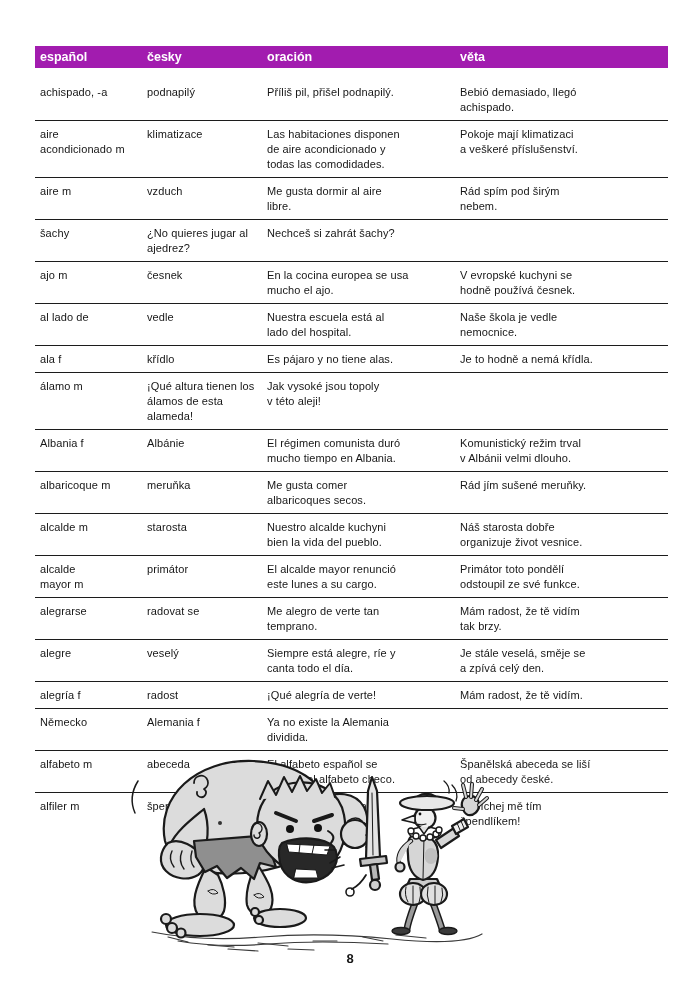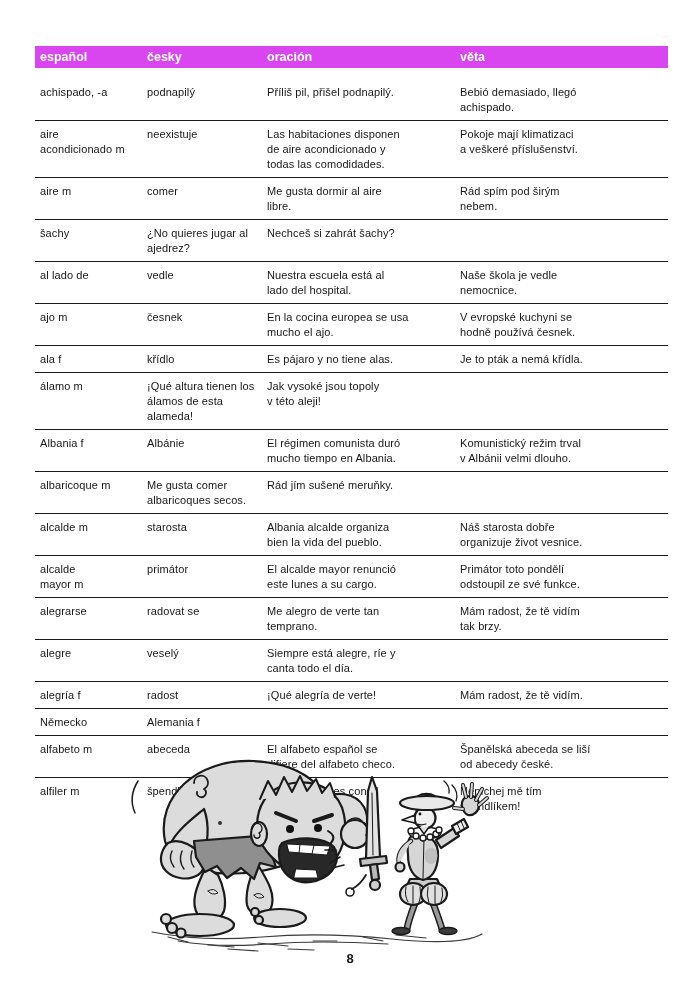--- a/index.html
+++ b/index.html
@@ -12,21 +12,21 @@
     overflow:hidden;
   }
   .dict-table{
     position:absolute;
     left:35px;top:46px;
     width:633px;
   }
   .thead{
     display:grid;
     grid-template-columns:107px 120px 193px 1fr;
-    background:#d946ef;
+    background:#a21caf;
     color:#ffffff;
     font-weight:bold;
     font-size:12.5px;
     height:22px;
     line-height:22px;
     padding-left:5px;
     box-sizing:border-box;
   }
   .row{
     display:grid;
@@ -74,88 +74,89 @@
         <div class="row first">
       <div class="cell es">achispado, -a</div>
       <div class="cell cz">podnapilý</div>
       <div class="cell ve">Příliš pil, přišel podnapilý.</div>
       <div class="cell or">Bebió demasiado, llegó
 achispado.</div>
     </div>
         <div class="row">
       <div class="cell es">aire
 acondicionado m</div>
-      <div class="cell cz">neexistuje</div>
+      <div class="cell cz">klimatizace</div>
       <div class="cell or">Las habitaciones disponen
 de aire acondicionado y
 todas las comodidades.</div>
       <div class="cell ve">Pokoje mají klimatizaci
 a veškeré příslušenství.</div>
     </div>
         <div class="row">
       <div class="cell es">aire m</div>
-      <div class="cell cz">comer</div>
+      <div class="cell cz">vzduch</div>
       <div class="cell or">Me gusta dormir al aire
 libre.</div>
       <div class="cell ve">Rád spím pod širým
 nebem.</div>
     </div>
         <div class="row">
       <div class="cell cz">šachy</div>
       <div class="cell or">¿No quieres jugar al
 ajedrez?</div>
       <div class="cell ve">Nechceš si zahrát šachy?</div>
+    </div>
+        <div class="row">
+      <div class="cell es">ajo m</div>
+      <div class="cell cz">česnek</div>
+      <div class="cell or">En la cocina europea se usa
+mucho el ajo.</div>
+      <div class="cell ve">V evropské kuchyni se
+hodně používá česnek.</div>
     </div>
         <div class="row">
       <div class="cell es">al lado de</div>
       <div class="cell cz">vedle</div>
       <div class="cell or">Nuestra escuela está al
 lado del hospital.</div>
       <div class="cell ve">Naše škola je vedle
 nemocnice.</div>
     </div>
         <div class="row">
-      <div class="cell es">ajo m</div>
-      <div class="cell cz">česnek</div>
-      <div class="cell or">En la cocina europea se usa
-mucho el ajo.</div>
-      <div class="cell ve">V evropské kuchyni se
-hodně používá česnek.</div>
-    </div>
-        <div class="row">
       <div class="cell es">ala f</div>
       <div class="cell cz">křídlo</div>
       <div class="cell or">Es pájaro y no tiene alas.</div>
-      <div class="cell ve">Je to pták a nemá křídla.</div>
+      <div class="cell ve">Je to hodně a nemá křídla.</div>
     </div>
         <div class="row">
       <div class="cell es">álamo m</div>
       <div class="cell or">¡Qué altura tienen los
 álamos de esta alameda!</div>
       <div class="cell ve">Jak vysoké jsou topoly
 v této aleji!</div>
     </div>
         <div class="row">
       <div class="cell es">Albania f</div>
       <div class="cell cz">Albánie</div>
       <div class="cell or">El régimen comunista duró
 mucho tiempo en Albania.</div>
       <div class="cell ve">Komunistický režim trval
 v Albánii velmi dlouho.</div>
     </div>
         <div class="row">
       <div class="cell es">albaricoque m</div>
+      <div class="cell cz">meruňka</div>
       <div class="cell or">Me gusta comer
 albaricoques secos.</div>
       <div class="cell ve">Rád jím sušené meruňky.</div>
     </div>
         <div class="row">
       <div class="cell es">alcalde m</div>
       <div class="cell cz">starosta</div>
-      <div class="cell or">Albania alcalde organiza
+      <div class="cell or">Nuestro alcalde kuchyni
 bien la vida del pueblo.</div>
       <div class="cell ve">Náš starosta dobře
 organizuje život vesnice.</div>
     </div>
         <div class="row">
       <div class="cell es">alcalde
 mayor m</div>
       <div class="cell cz">primátor</div>
       <div class="cell or">El alcalde mayor renunció
 este lunes a su cargo.</div>
@@ -168,30 +169,34 @@
       <div class="cell or">Me alegro de verte tan
 temprano.</div>
       <div class="cell ve">Mám radost, že tě vidím
 tak brzy.</div>
     </div>
         <div class="row">
       <div class="cell es">alegre</div>
       <div class="cell cz">veselý</div>
       <div class="cell or">Siempre está alegre, ríe y
 canta todo el día.</div>
+      <div class="cell ve">Je stále veselá, směje se
+a zpívá celý den.</div>
     </div>
         <div class="row">
       <div class="cell es">alegría f</div>
       <div class="cell cz">radost</div>
       <div class="cell or">¡Qué alegría de verte!</div>
       <div class="cell ve">Mám radost, že tě vidím.</div>
     </div>
         <div class="row">
       <div class="cell cz">Německo</div>
       <div class="cell es">Alemania f</div>
+      <div class="cell or">Ya no existe la Alemania
+dividida.</div>
     </div>
         <div class="row">
       <div class="cell es">alfabeto m</div>
       <div class="cell cz">abeceda</div>
       <div class="cell or">El alfabeto español se
 difiere del alfabeto checo.</div>
       <div class="cell ve">Španělská abeceda se liší
 od abecedy české.</div>
     </div>
         <div class="row last">

